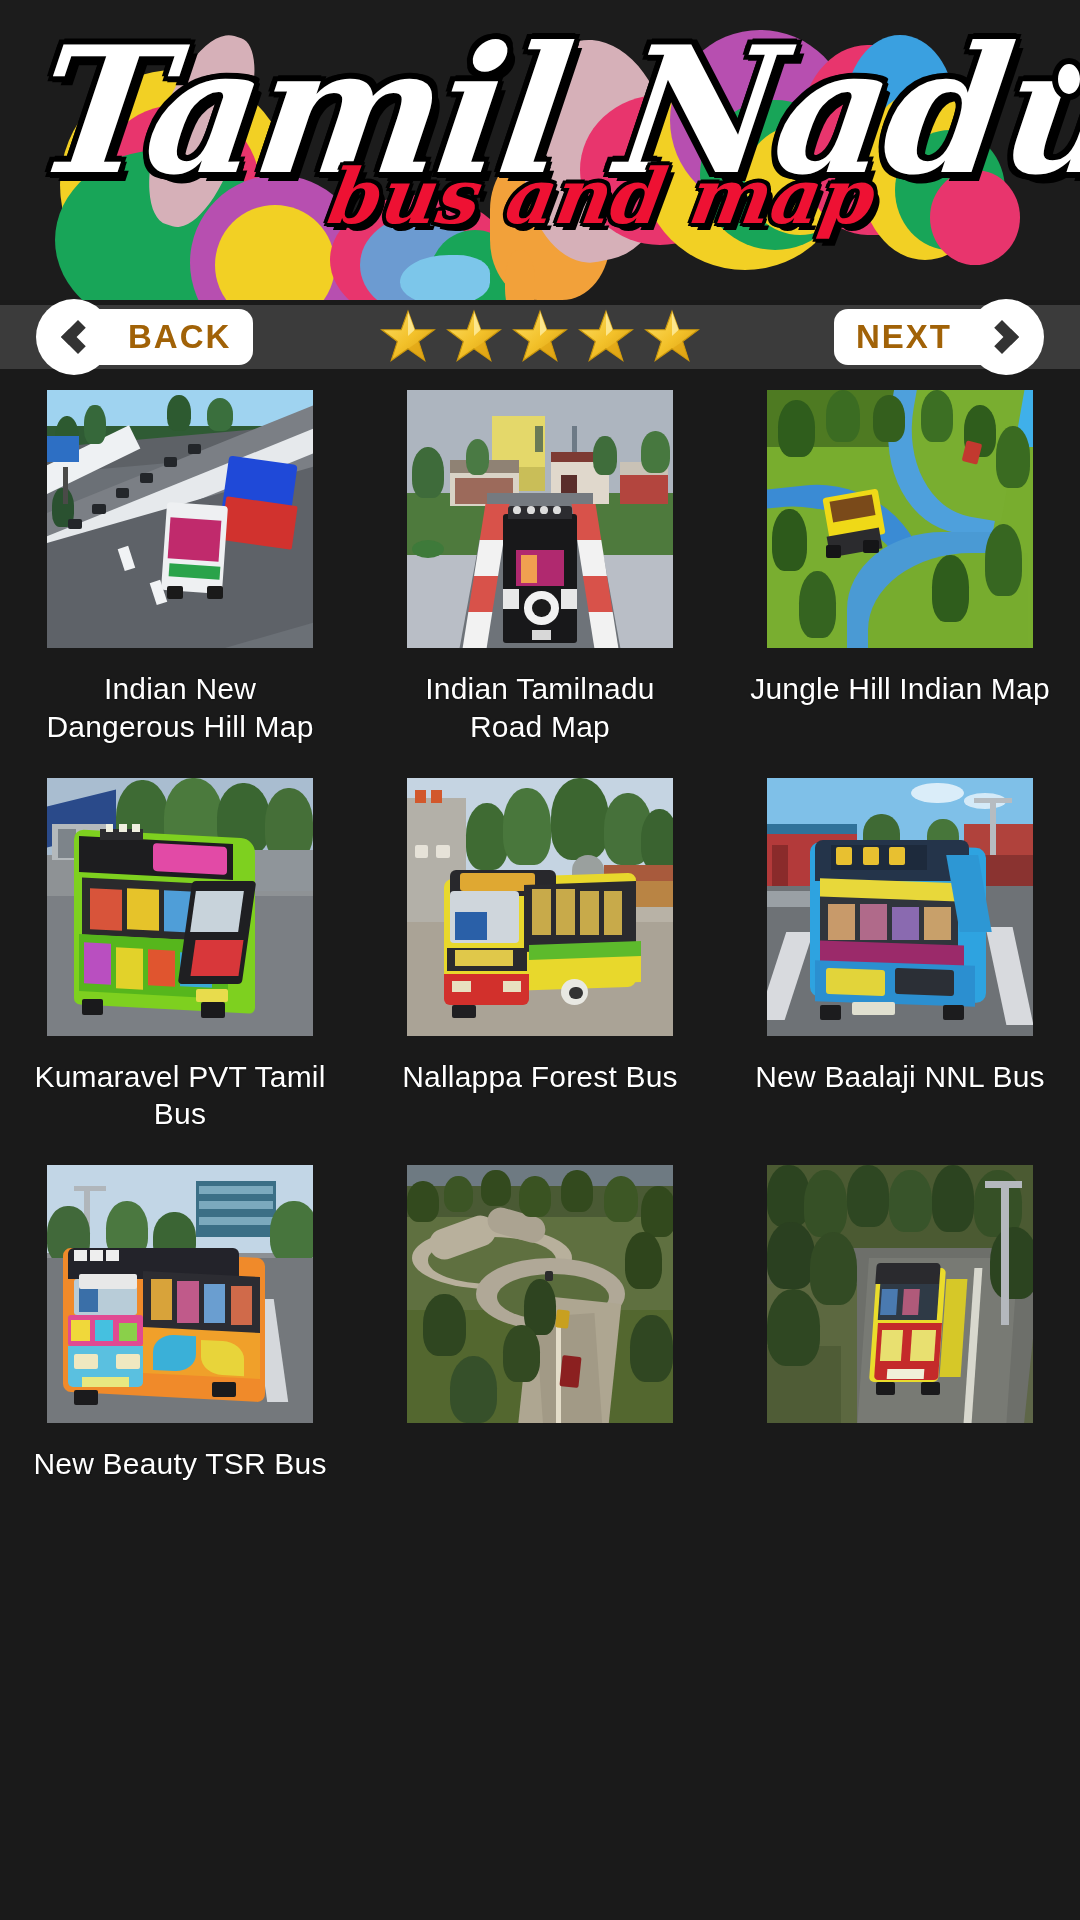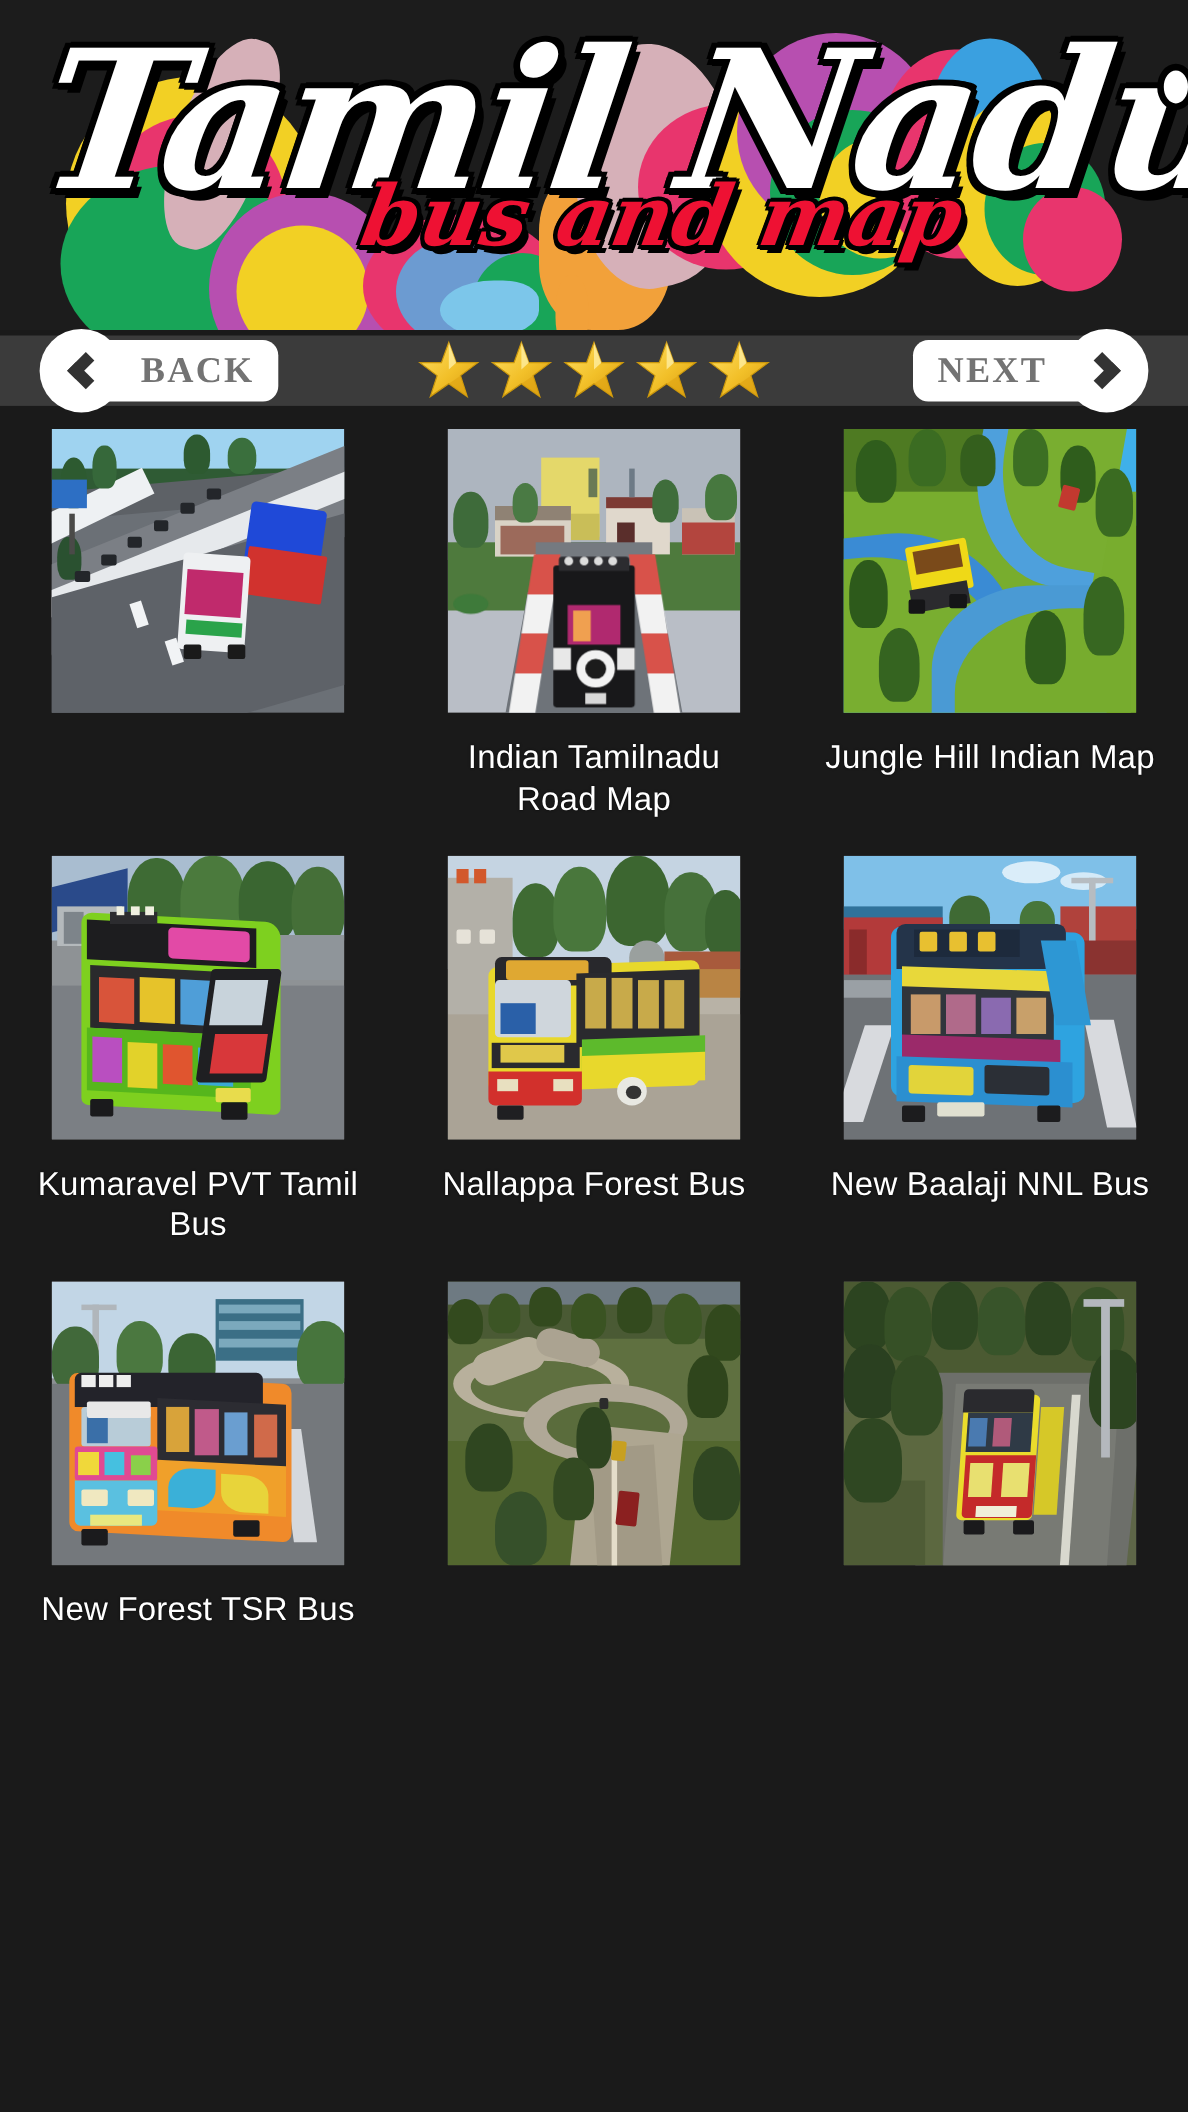--- a/index.html
+++ b/index.html
@@ -78,23 +78,23 @@
     width:24px; height:24px;
     border-right:11px solid #333; border-bottom:11px solid #333;
   }
   .chev.left{ transform:rotate(135deg); margin-left:8px; }
   .chev.right{ transform:rotate(-45deg); margin-right:8px; }
 
   .pill{
     background:#fff; border-radius:14px;
     height:56px; display:flex; align-items:center;
     padding:0 22px;
-    font-family:Liberation Serif, serif;
+    font-family:Liberation Sans, sans-serif;
     font-weight:bold; font-size:33px; letter-spacing:2px;
-    color:#737373;
+    color:#a16207;
     flex:0 0 auto;
   }
   .pill-back{ margin-left:-26px; padding-left:42px; }
   .pill-next{ margin-right:-26px; padding-right:42px; }
 
   .stars{
     position:absolute; left:0; right:0; top:-8px; height:80px;
     display:flex; align-items:center; justify-content:center; gap:10px;
     pointer-events:none;
   }
@@ -250,20 +250,21 @@
       <div class="tree" style="left:2%;top:38%;width:8%;height:15%;background:#2a5130;"></div>
       <div style="left:6%;top:30%;width:2%;height:14%;background:#4a4a48;"></div>
       <div style="left:8%;top:50%;width:5%;height:4%;background:#23262a;border-radius:2px;"></div>
       <div style="left:17%;top:44%;width:5%;height:4%;background:#23262a;border-radius:2px;"></div>
       <div style="left:26%;top:38%;width:5%;height:4%;background:#23262a;border-radius:2px;"></div>
       <div style="left:35%;top:32%;width:5%;height:4%;background:#23262a;border-radius:2px;"></div>
       <div style="left:44%;top:26%;width:5%;height:4%;background:#23262a;border-radius:2px;"></div>
       <div style="left:53%;top:21%;width:5%;height:4%;background:#23262a;border-radius:2px;"></div>
       <div style="left:0;top:18%;width:12%;height:10%;background:#2d6fc4;"></div>
     </div>
+    <div class="caption">Indian New Dangerous Hill Map</div>
   </div>
 
   <div class="cell">
     <div class="thumb">
       <div style="left:0;top:0;width:100%;height:100%;background:#b9bec6;"></div>
       <div style="left:0;top:0;width:100%;height:46%;background:#adb5bf;"></div>
       <div style="left:0;top:40%;width:100%;height:24%;background:#4e7a3d;"></div>
       <div style="left:32%;top:10%;width:20%;height:28%;background:#e4d86a;"></div>
       <div style="left:33%;top:30%;width:19%;height:9%;background:#c9be58;"></div>
       <div style="left:48%;top:14%;width:3%;height:10%;background:#6a7a55;"></div>
@@ -494,21 +495,21 @@
       <div style="left:40%;top:66%;width:16%;height:14%;background:#3ab0d8;transform:skewY(3deg);border-radius:50% 0 50% 0;"></div>
       <div style="left:58%;top:68%;width:16%;height:13%;background:#e8d43a;transform:skewY(3deg);border-radius:0 50% 0 50%;"></div>
       <div style="left:8%;top:70%;width:28%;height:16%;background:#5ac0e0;border-radius:0 0 5px 5px;"></div>
       <div style="left:10%;top:73%;width:9%;height:6%;background:#f0e8c0;border-radius:2px;"></div>
       <div style="left:26%;top:73%;width:9%;height:6%;background:#f0e8c0;border-radius:2px;"></div>
       <div style="left:13%;top:82%;width:18%;height:4%;background:#e8e880;"></div>
       <div style="left:10%;top:87%;width:9%;height:6%;background:#1b1b1d;border-radius:2px;"></div>
       <div style="left:62%;top:84%;width:9%;height:6%;background:#1b1b1d;border-radius:2px;"></div>
       <div style="left:12%;top:42%;width:22%;height:6%;background:#e8e8e8;border-radius:2px;"></div>
     </div>
-    <div class="caption">New Forest TSR Bus</div>
+    <div class="caption">New Beauty TSR Bus</div>
   </div>
 
   <div class="cell">
     <div class="thumb">
       <div style="left:0;top:0;width:100%;height:100%;background:#5e6b3e;"></div>
       <div style="left:0;top:0;width:100%;height:14%;background:#6e7a82;"></div>
       <div style="left:0;top:8%;width:100%;height:18%;background:#4a5a34;"></div>
       <div style="left:0;top:20%;width:100%;height:80%;background:#5f7040;"></div>
       <div style="left:0;top:56%;width:100%;height:44%;background:#53672f;"></div>
       <div style="left:2%;top:24%;width:60%;height:24%;background:#b8b09c;border-radius:50%;"></div>

